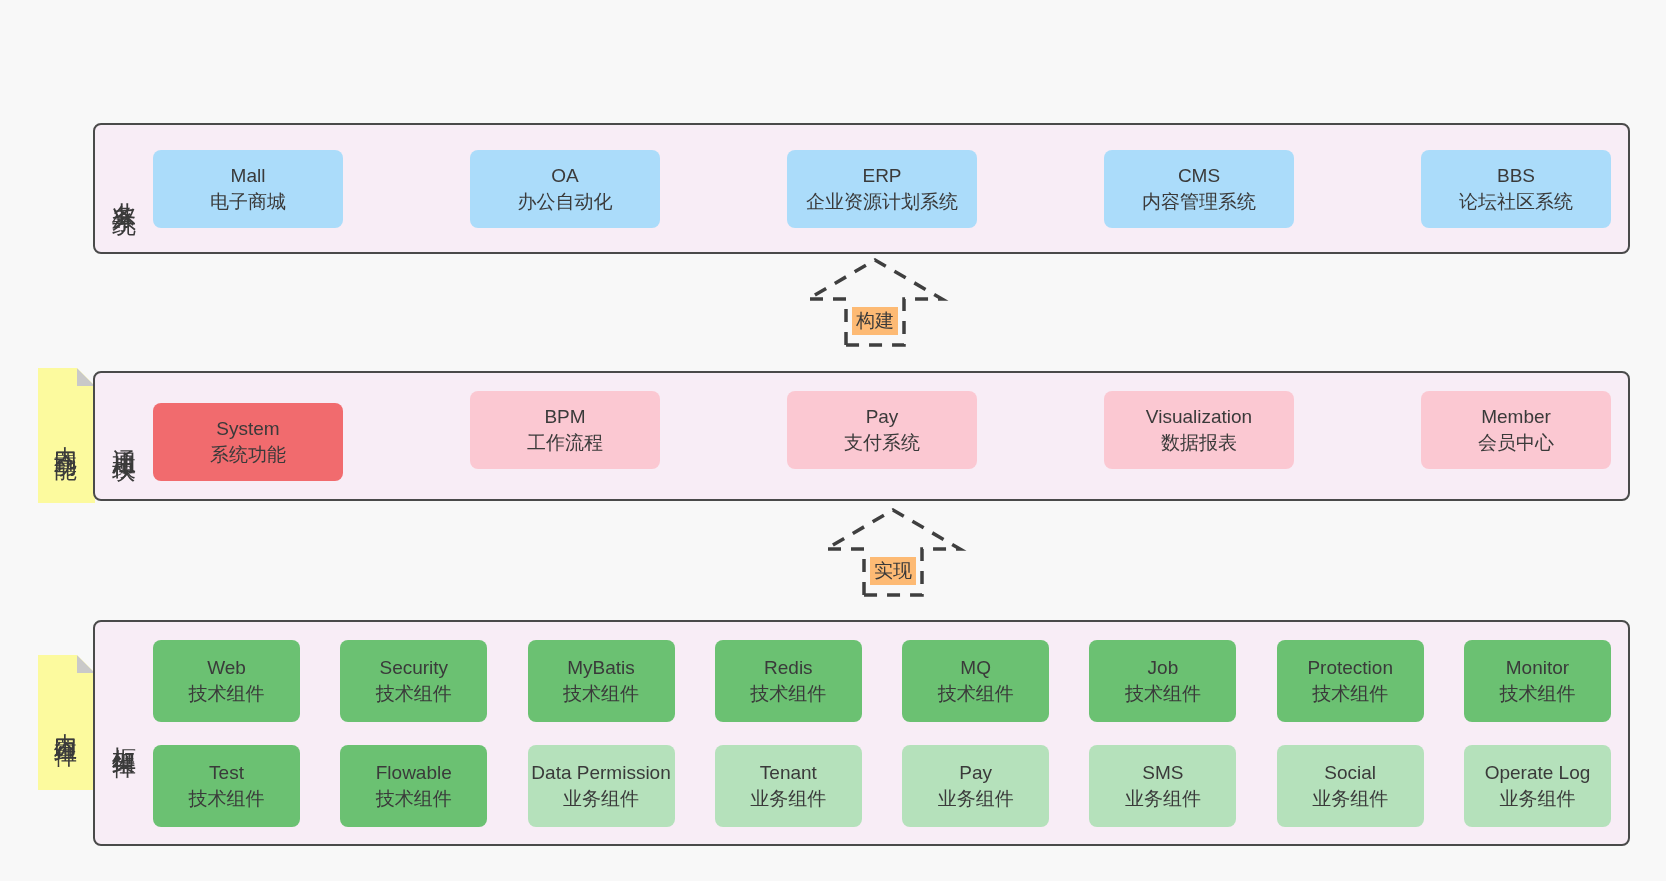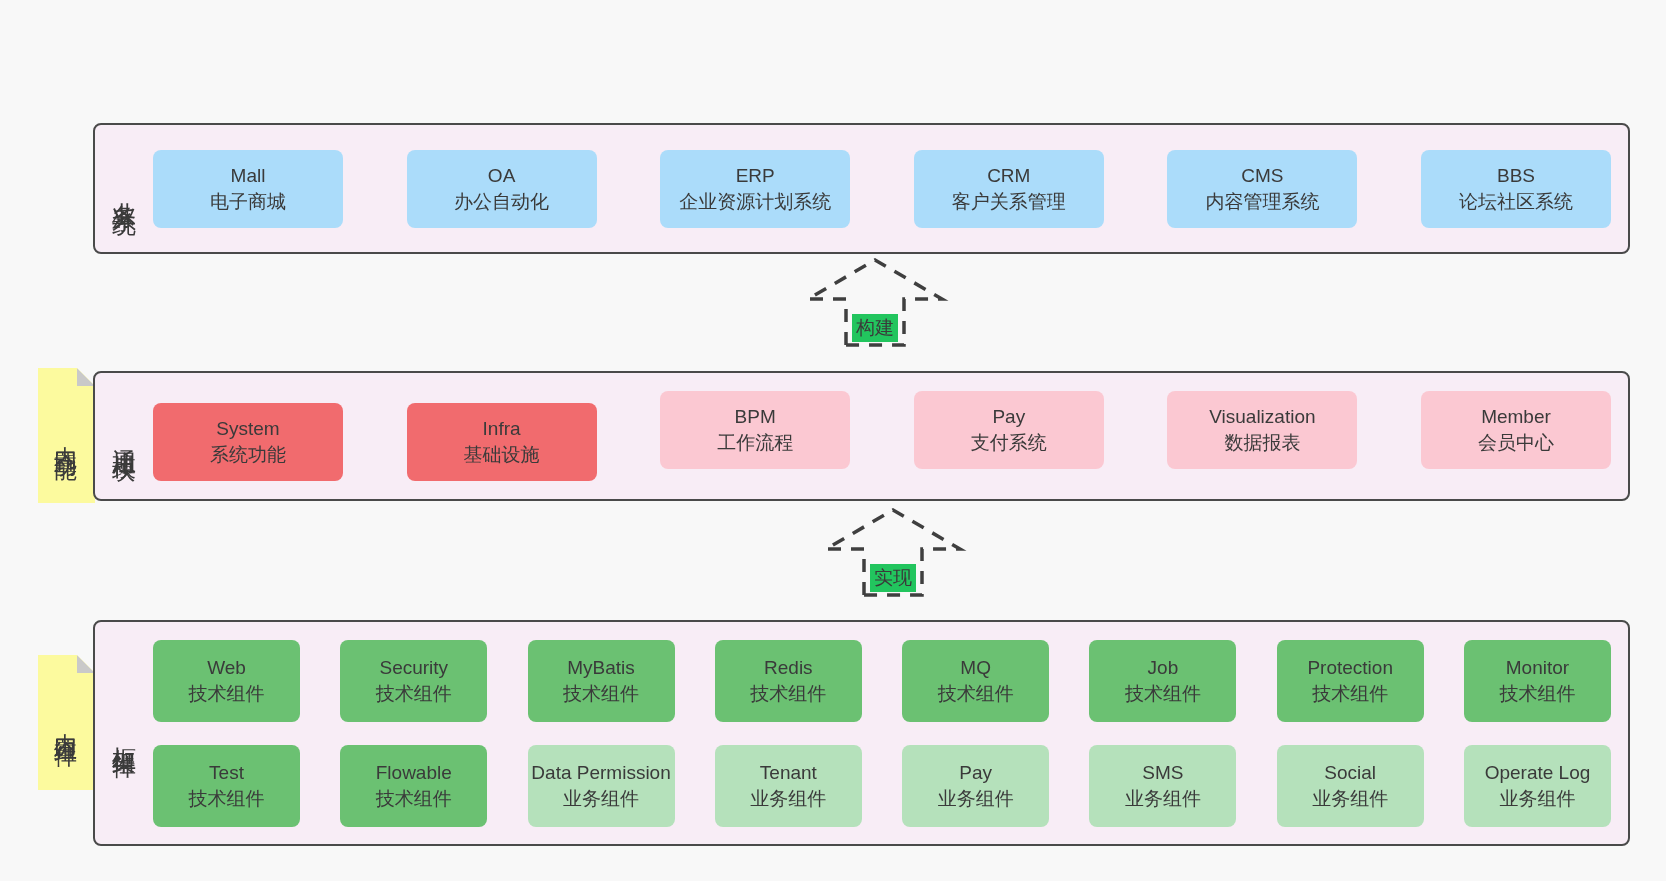--- a/index.html
+++ b/index.html
@@ -100,23 +100,23 @@
     letter-spacing: 4px;
   }
 
   
   .arrow { position: absolute; width: 150px; height: 92px; z-index: 0; }
   #arrow-build     { left: 800px; top: 255px; }
   #arrow-implement { left: 818px; top: 505px; }
   .arrow svg { position: absolute; left: 0; top: 0; }
   .arrow-label {
     position: absolute;
-    left: 50%; top: 59px;
+    left: 50%; top: 52px;
     transform: translateX(-50%);
-    background: #22c55e;
+    background: #fdba74;
     padding: 1px 4px;
     font-size: 19px;
     white-space: nowrap;
   }
 </style>
 </head>
 <body>
 
 <div id="stage">
 
@@ -128,24 +128,20 @@
     <span class="box-name">Mall</span>
     <span class="box-desc">电子商城</span>
   </div>
           <div class="box c-blue">
     <span class="box-name">OA</span>
     <span class="box-desc">办公自动化</span>
   </div>
           <div class="box c-blue">
     <span class="box-name">ERP</span>
     <span class="box-desc">企业资源计划系统</span>
-  </div>
-          <div class="box c-blue">
-    <span class="box-name">CRM</span>
-    <span class="box-desc">客户关系管理</span>
   </div>
           <div class="box c-blue">
     <span class="box-name">CMS</span>
     <span class="box-desc">内容管理系统</span>
   </div>
           <div class="box c-blue">
     <span class="box-name">BBS</span>
     <span class="box-desc">论坛社区系统</span>
   </div>
         </div>
@@ -164,24 +160,20 @@
   </div>
 
   <div class="layer" id="layer-modules">
     <div class="side-label">通用模块</div>
     <div class="rows">
         <div class="row">
           <div class="box c-red">
     <span class="box-name">System</span>
     <span class="box-desc">系统功能</span>
   </div>
-          <div class="box c-red">
-    <span class="box-name">Infra</span>
-    <span class="box-desc">基础设施</span>
-  </div>
           <div class="box c-pink">
     <span class="box-name">BPM</span>
     <span class="box-desc">工作流程</span>
   </div>
           <div class="box c-pink">
     <span class="box-name">Pay</span>
     <span class="box-desc">支付系统</span>
   </div>
           <div class="box c-pink">
     <span class="box-name">Visualization</span>

